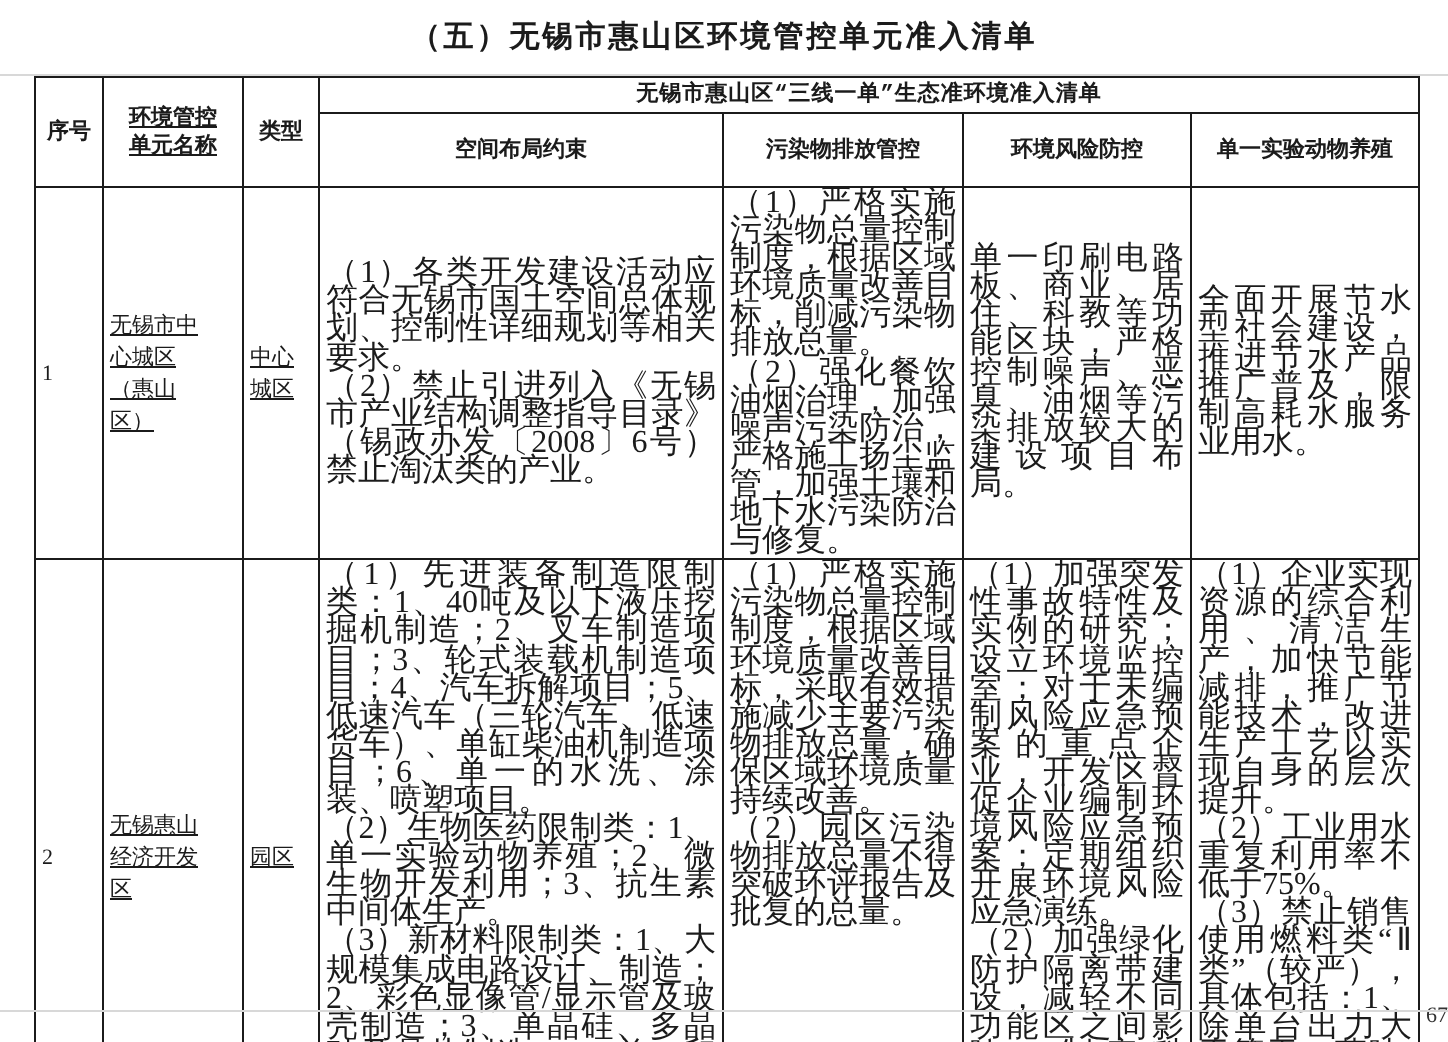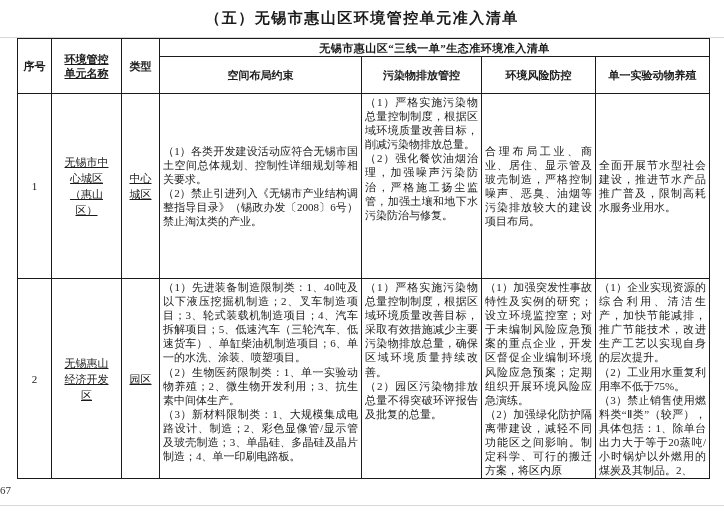--- a/index.html
+++ b/index.html
@@ -38,46 +38,46 @@
     overflow: hidden;
   }
   .access-table th {
     font-weight: bold;
     font-size: 11px;
     text-align: center;
     vertical-align: middle;
     padding: 1px 2px;
     line-height: 14px;
   }
-  .span-head { height: 15px; letter-spacing: 0.5px; }
+  .span-head { height: 15px; letter-spacing: 0.5px; font-family: Liberation Mono, monospace; }
   .subhead-row th { height: 34px; }
   .access-table td {
-    font-size: 11px;
+    font-size: 16px;
     line-height: 14.1px;
     padding: 1px 3px;
     vertical-align: top;
   }
   td.cell-center {
-    text-align: center;
+    text-align: left;
     vertical-align: middle;
     font-size: 11px;
     line-height: 16px;
   }
   .pre { white-space: pre-line; text-decoration: underline; }
   td.content {
     text-align: justify;
     white-space: pre-line;
   }
   td.vmid { vertical-align: middle; }
   tr.body-row-1 { height: 185px; }
   tr.body-row-2 { height: 200px; }
   .page-number {
     position: absolute;
-    left: 0; right: 0; top: 484px;
-    text-align: left;
+    left: 0; right: 0; top: 502px;
+    text-align: right;
     font-size: 11px;
     color: #333;
   }
 </style>
 </head>
 <body>
 
 <div class="doc-title">（五）无锡市惠山区环境管控单元准入清单</div>
 <div class="top-rule"></div>
 
@@ -112,21 +112,21 @@
       <td class="cell-center pre">无锡市中
 心城区
 （惠山
 区）</td>
       <td class="cell-center pre">中心
 城区</td>
       <td class="content vmid">（1）各类开发建设活动应符合无锡市国土空间总体规划、控制性详细规划等相关要求。
 （2）禁止引进列入《无锡市产业结构调整指导目录》（锡政办发〔2008〕6号）禁止淘汰类的产业。</td>
       <td class="content">（1）严格实施污染物总量控制制度，根据区域环境质量改善目标，削减污染物排放总量。
 （2）强化餐饮油烟治理，加强噪声污染防治，严格施工扬尘监管，加强土壤和地下水污染防治与修复。</td>
-      <td class="content vmid">合理布局工业、商业、居住、显示管及玻壳制造，严格控制噪声、恶臭、油烟等污染排放较大的建设项目布局。</td>
+      <td class="content vmid">单一印刷电路板、商业、居住、科教等功能区块，严格控制噪声、恶臭、油烟等污染排放较大的建设项目布局。</td>
       <td class="content vmid">全面开展节水型社会建设，推进节水产品推广普及，限制高耗水服务业用水。</td>
     </tr>
     <tr class="body-row-2">
       <td class="cell-center">2</td>
       <td class="cell-center pre">无锡惠山
 经济开发
 区</td>
       <td class="cell-center pre">园区</td>
       <td class="content">（1）先进装备制造限制类：1、40吨及以下液压挖掘机制造；2、叉车制造项目；3、轮式装载机制造项目；4、汽车拆解项目；5、低速汽车（三轮汽车、低速货车）、单缸柴油机制造项目；6、单一的水洗、涂装、喷塑项目。
 （2）生物医药限制类：1、单一实验动物养殖；2、微生物开发利用；3、抗生素中间体生产。

